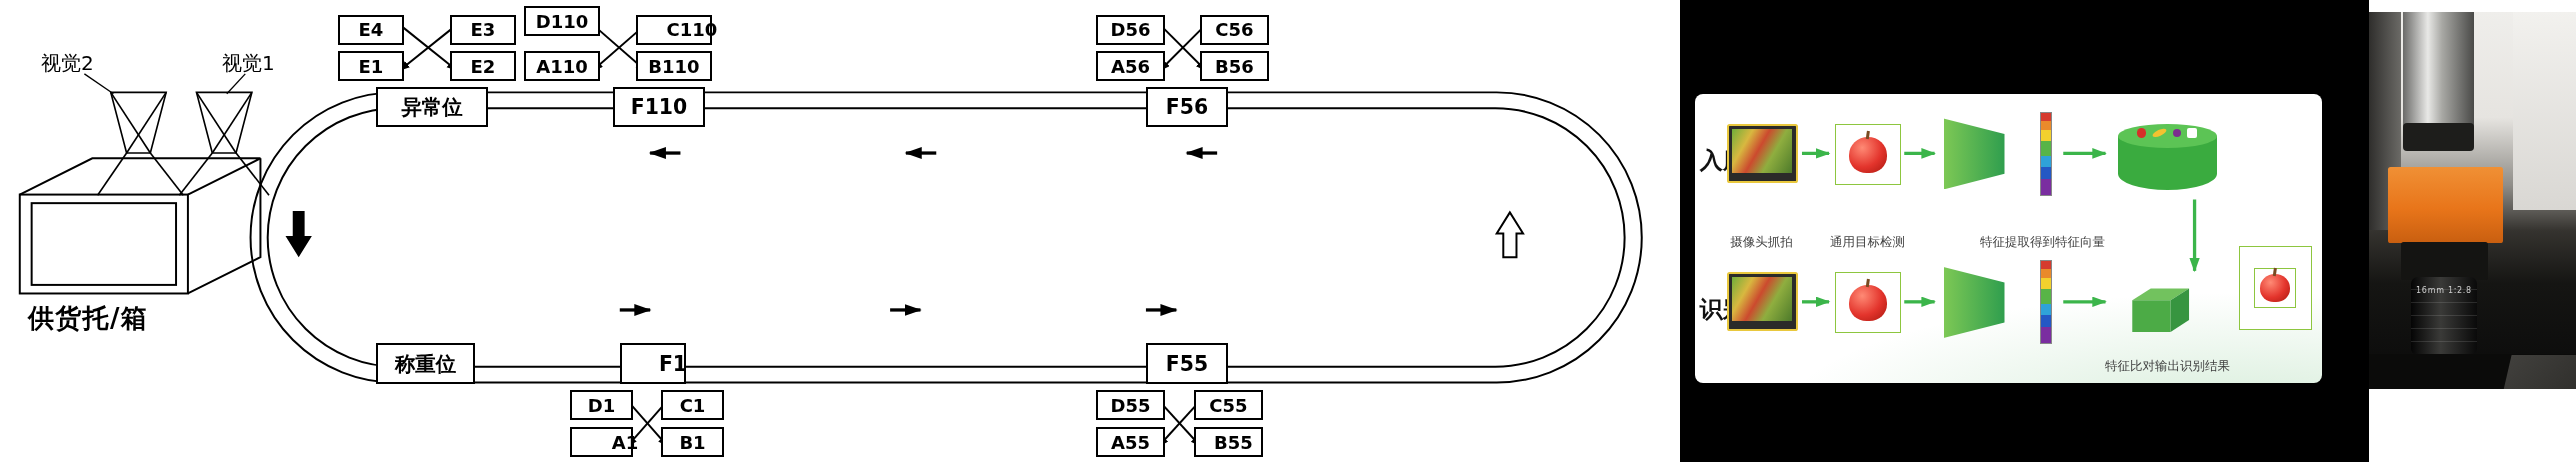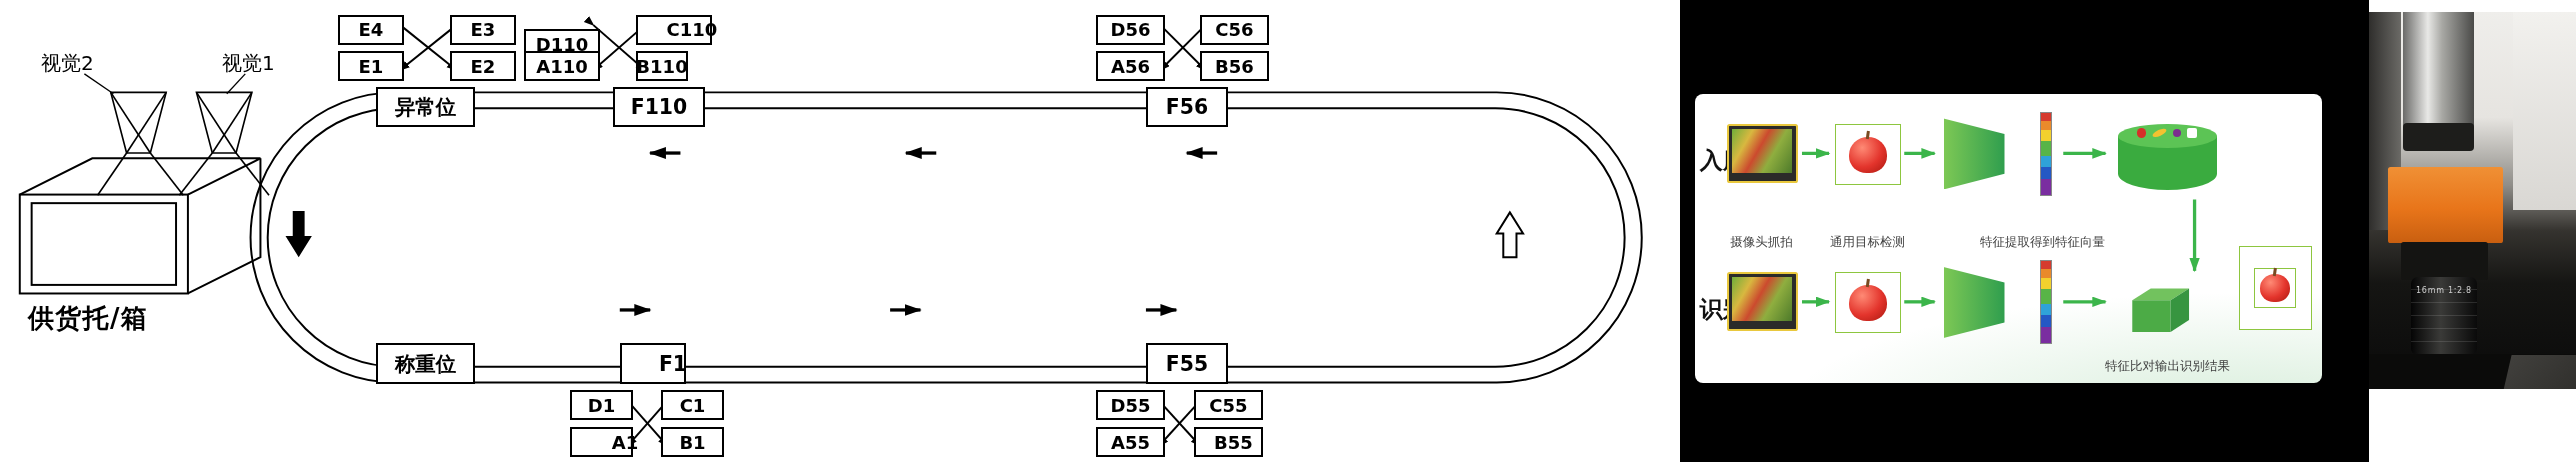--- a/index.html
+++ b/index.html
@@ -159,36 +159,36 @@
         <rect x="30" y="295" width="255" height="150"></rect>
         <polyline points="395,240 395,390 285,445"></polyline>
         <rect x="48" y="308" width="219" height="124"></rect>
       </g>
     </svg>
 
     <div class="vlabel" style="left:41px;top:50px;">视觉2</div>
     <div class="vlabel" style="left:222px;top:50px;">视觉1</div>
     <div class="supply" style="left:8px;top:301px;">供货托/箱</div>
 
-    <div class="bbox" style="left:376px;top:87px;width:99px;">异常位</div>
+    <div class="bbox" style="left:376px;top:87px;width:112px;">异常位</div>
     <div class="bbox" style="left:605px;top:87px;width:92px;margin-left:8px;">F110</div>
     <div class="bbox" style="left:1146px;top:87px;width:82px;">F56</div>
     <div class="bbox bbox-b" style="left:376px;top:343px;width:99px;">称重位</div>
     <div class="bbox bbox-b" style="left:620px;top:343px;width:66px;padding-left:40px;">F1</div>
     <div class="bbox bbox-b" style="left:1146px;top:343px;width:82px;">F55</div>
 
     <div class="sbox" style="left:338px;top:14.5px;width:66px;">E4</div>
     <div class="sbox" style="left:450px;top:14.5px;width:66px;">E3</div>
     <div class="sbox" style="left:338px;top:51px;width:66px;">E1</div>
     <div class="sbox" style="left:450px;top:51px;width:66px;">E2</div>
 
-    <div class="sbox" style="left:524px;top:29px;width:76px;">D110</div>
+    <div class="sbox" style="left:524px;top:6px;width:76px;">D110</div>
     <div class="sbox" style="left:636px;top:14.5px;width:76px;padding-left:36px;">C110</div>
     <div class="sbox" style="left:524px;top:51px;width:76px;">A110</div>
-    <div class="sbox" style="left:636px;top:51px;width:52px;">B110</div>
+    <div class="sbox" style="left:636px;top:51px;width:76px;">B110</div>
 
     <div class="sbox" style="left:1096px;top:14.5px;width:69px;">D56</div>
     <div class="sbox" style="left:1200px;top:14.5px;width:69px;">C56</div>
     <div class="sbox" style="left:1096px;top:51px;width:69px;">A56</div>
     <div class="sbox" style="left:1200px;top:51px;width:69px;">B56</div>
 
     <div class="sbox" style="left:570px;top:390px;width:63px;">D1</div>
     <div class="sbox" style="left:661px;top:390px;width:63px;">C1</div>
     <div class="sbox" style="left:570px;top:427px;width:63px;padding-left:47px;">A1</div>
     <div class="sbox" style="left:661px;top:427px;width:63px;">B1</div>

